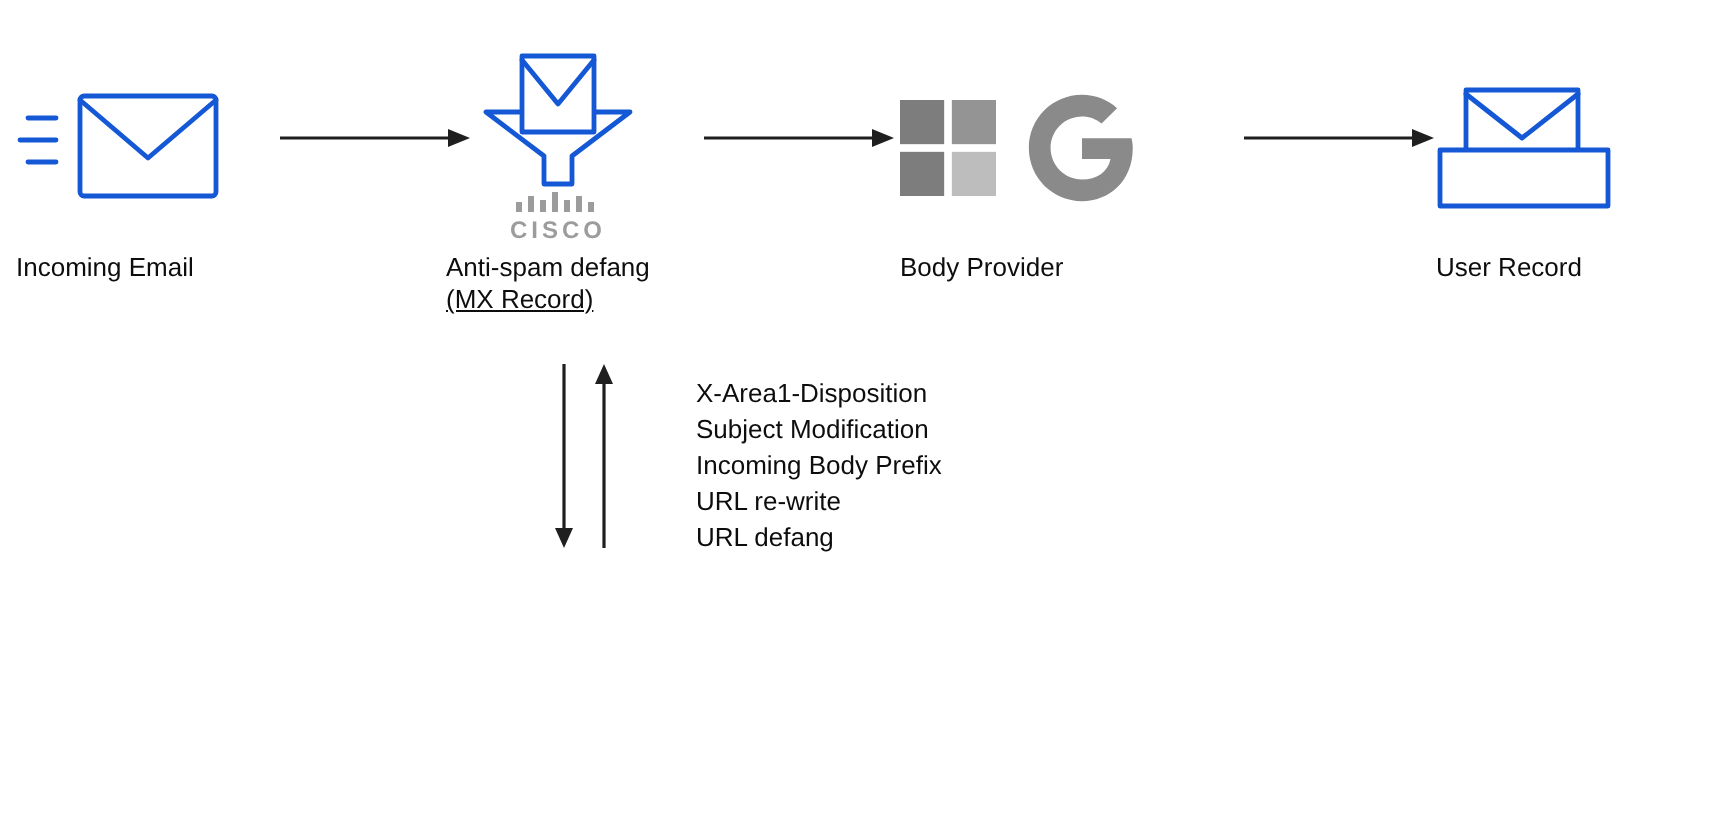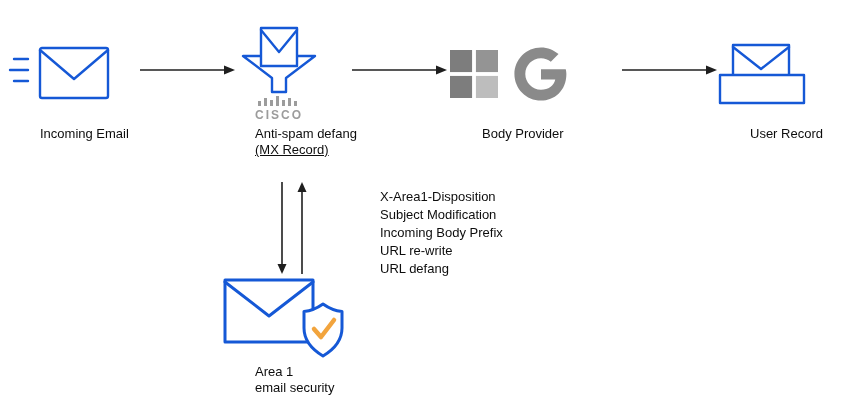--- a/index.html
+++ b/index.html
@@ -3,21 +3,21 @@
 <meta charset="utf-8">
 <style>
   html,body{margin:0;padding:0;background:#fff;}
   .canvas{
     position:relative;width:855px;height:415px;background:#ffffff;
     font-family:"Liberation Sans",sans-serif;overflow:hidden;
   }
   .node{position:absolute;display:flex;flex-direction:column;align-items:flex-start;}
   .icon-area{height:100px;display:flex;align-items:center;justify-content:center;gap:14px;}
   .icon-area2{height:86px;display:flex;align-items:flex-start;justify-content:center;}
-  .label{font-size:13px;line-height:16px;color:var(--text-black);text-align:center;margin-top:2px;white-space:nowrap;margin-left:32px;}
+  .label{font-size:13px;line-height:16px;color:var(--text-black);text-align:center;margin-top:2px;white-space:nowrap;}
   .arrow-h,.arrow-v,.annot{position:absolute;}
   .annot div{font-size:13px;line-height:18px;color:var(--text-black);white-space:nowrap;}
 
   
   .s-blue{stroke:var(--icon-blue);stroke-width:2.4;fill:none;stroke-linecap:round;stroke-linejoin:round;}
   .e-blue{stroke:var(--icon-blue);stroke-width:2.4;fill:#ffffff;stroke-linejoin:round;}
   .e-blue3{stroke:var(--icon-blue);stroke-width:3;fill:#ffffff;stroke-linejoin:round;}
   .s-blue3{stroke:var(--icon-blue);stroke-width:3;fill:none;stroke-linecap:round;stroke-linejoin:round;}
   .aline{stroke:var(--line-black);stroke-width:1.6;}
   .ahead{fill:var(--line-black);}
@@ -117,34 +117,22 @@
 
   <div class="arrow-v" style="left:272px;top:182px;">
     <svg width="40" height="92" viewBox="0 0 40 92">
       <line x1="10" y1="0" x2="10" y2="83" class="aline"></line>
       <polygon points="5.5,82 14.5,82 10,92" class="ahead"></polygon>
       <line x1="30" y1="92" x2="30" y2="9" class="aline"></line>
       <polygon points="25.5,10 34.5,10 30,0" class="ahead"></polygon>
     </svg>
   </div>
 
-  <div class="annot" style="left:348px;top:188px;margin-left:32px;">
+  <div class="annot" style="left:348px;top:188px;">
     <div>X-Area1-Disposition</div>
     <div>Subject Modification</div>
     <div>Incoming Body Prefix</div>
     <div>URL re-write</div>
     <div>URL defang</div>
   </div>
 
-  <div class="node" style="left:223px;top:276px;width:140px;">
-    <div class="icon-area2">
-      <svg width="126" height="84" viewBox="0 0 126 84">
-        <rect x="2" y="4" width="88" height="62" class="e-blue3"></rect>
-        <polyline points="2,6 46,40 90,6" class="s-blue3"></polyline>
-        <path d="M100,28 C107,33 114,35 119,35.5 V52 C119,66 110,74 100,80 C90,74 81,66 81,52 V35.5 C86,35 93,33 100,28 Z" class="e-blue3"></path>
-        <polyline points="91,53 98,61 111,44" class="check"></polyline>
-      </svg>
-    </div>
-    <div class="label">Area 1</div>
-    <div class="label" style="margin-top:0;">email security</div>
-  </div>
 
 </div>
 
 </body></html>

